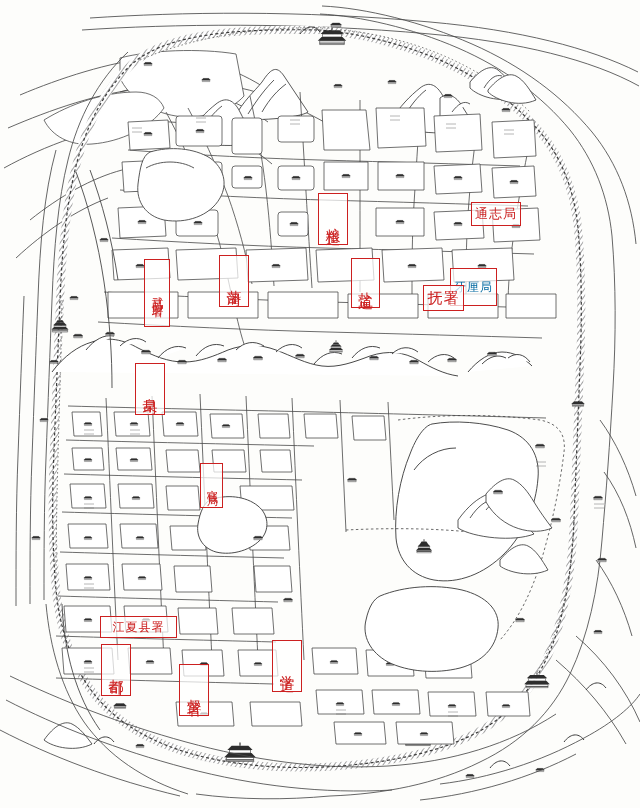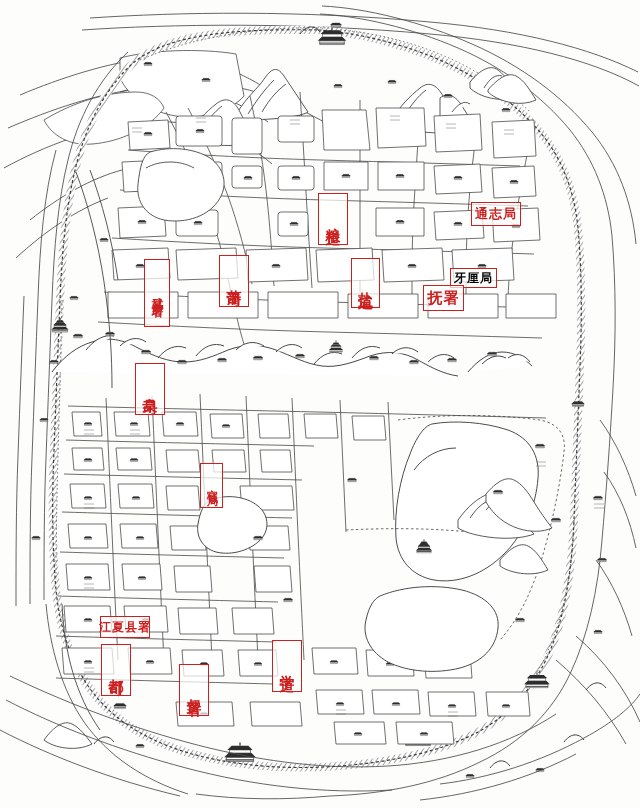--- a/index.html
+++ b/index.html
@@ -13,21 +13,21 @@
   #map-svg{position:absolute;left:0;top:0;width:640px;height:808px;}
   .label-box{
     position:absolute;
     border:1.6px solid #d42020;
     color:#cc2020;
     background:rgba(255,255,255,0.72);
     display:flex;
     align-items:center;
     justify-content:center;
     font-family:"DejaVu Sans","Liberation Sans",sans-serif;
-    font-weight:700;
+    font-weight:400;
     letter-spacing:1px;
     box-sizing:border-box;
     text-align:left;
     line-height:1.08;
     white-space:pre;
   }
   .label-box.vertical{
     writing-mode:vertical-rl;
     text-orientation:upright;
     letter-spacing:3px;
@@ -711,23 +711,23 @@
       </g>
     </g>
   </svg>
 
   <div>
     <div class="label-box vertical" style="left: 318px; top: 193px; width: 30px; height: 52px; font-size: 15px; border-color: rgb(204, 32, 32); color: rgb(204, 32, 32);">粮道</div>
     <div class="label-box" style="left: 471px; top: 202px; width: 50px; height: 24px; font-size: 13px; border-color: rgb(204, 32, 32); color: rgb(204, 32, 32);">通志局</div>
     <div class="label-box vertical" style="left: 144px; top: 259px; width: 26px; height: 68px; font-size: 12px; border-color: rgb(204, 32, 32); color: rgb(204, 32, 32);">武昌府署</div>
     <div class="label-box vertical" style="left: 219px; top: 255px; width: 30px; height: 52px; font-size: 15px; border-color: rgb(204, 32, 32); color: rgb(204, 32, 32);">藩司</div>
     <div class="label-box vertical" style="left: 351px; top: 258px; width: 29px; height: 50px; font-size: 15px; border-color: rgb(204, 32, 32); color: rgb(204, 32, 32);">盐道</div>
-    <div class="label-box" style="left: 450px; top: 268px; width: 47px; height: 20px; font-size: 12px; border-color: rgb(204, 32, 32); color: #000000;">牙厘局</div>
+    <div class="label-box" style="left: 450px; top: 268px; width: 47px; height: 38px; font-size: 12px; border-color: rgb(204, 32, 32); color: #0369a1;">牙厘局</div>
     <div class="label-box" style="left: 423px; top: 285px; width: 41px; height: 26px; font-size: 15px; border-color: rgb(204, 32, 32); color: rgb(204, 32, 32);">抚署</div>
     <div class="label-box vertical" style="left: 135px; top: 363px; width: 30px; height: 52px; font-size: 15px; border-color: rgb(204, 32, 32); color: rgb(204, 32, 32);">臬司</div>
     <div class="label-box vertical" style="left: 200px; top: 463px; width: 23px; height: 45px; font-size: 11px; border-color: rgb(204, 32, 32); color: rgb(204, 32, 32);">官钱局</div>
-    <div class="label-box" style="left: 100px; top: 616px; width: 50px; height: 22px; font-size: 12px; border-color: rgb(204, 32, 32); color: rgb(204, 32, 32);">江夏县署</div>
+    <div class="label-box" style="left: 100px; top: 616px; width: 77px; height: 22px; font-size: 12px; border-color: rgb(204, 32, 32); color: rgb(204, 32, 32);">江夏县署</div>
     <div class="label-box vertical" style="left: 101px; top: 644px; width: 30px; height: 52px; font-size: 15px; border-color: rgb(204, 32, 32); color: rgb(204, 32, 32);">都司</div>
     <div class="label-box vertical" style="left: 179px; top: 664px; width: 30px; height: 52px; font-size: 15px; border-color: rgb(204, 32, 32); color: rgb(204, 32, 32);">督署</div>
     <div class="label-box vertical" style="left: 272px; top: 640px; width: 30px; height: 52px; font-size: 15px; border-color: rgb(204, 32, 32); color: rgb(204, 32, 32);">学道</div>
   </div>
 
 </div>
 
 </body></html>

